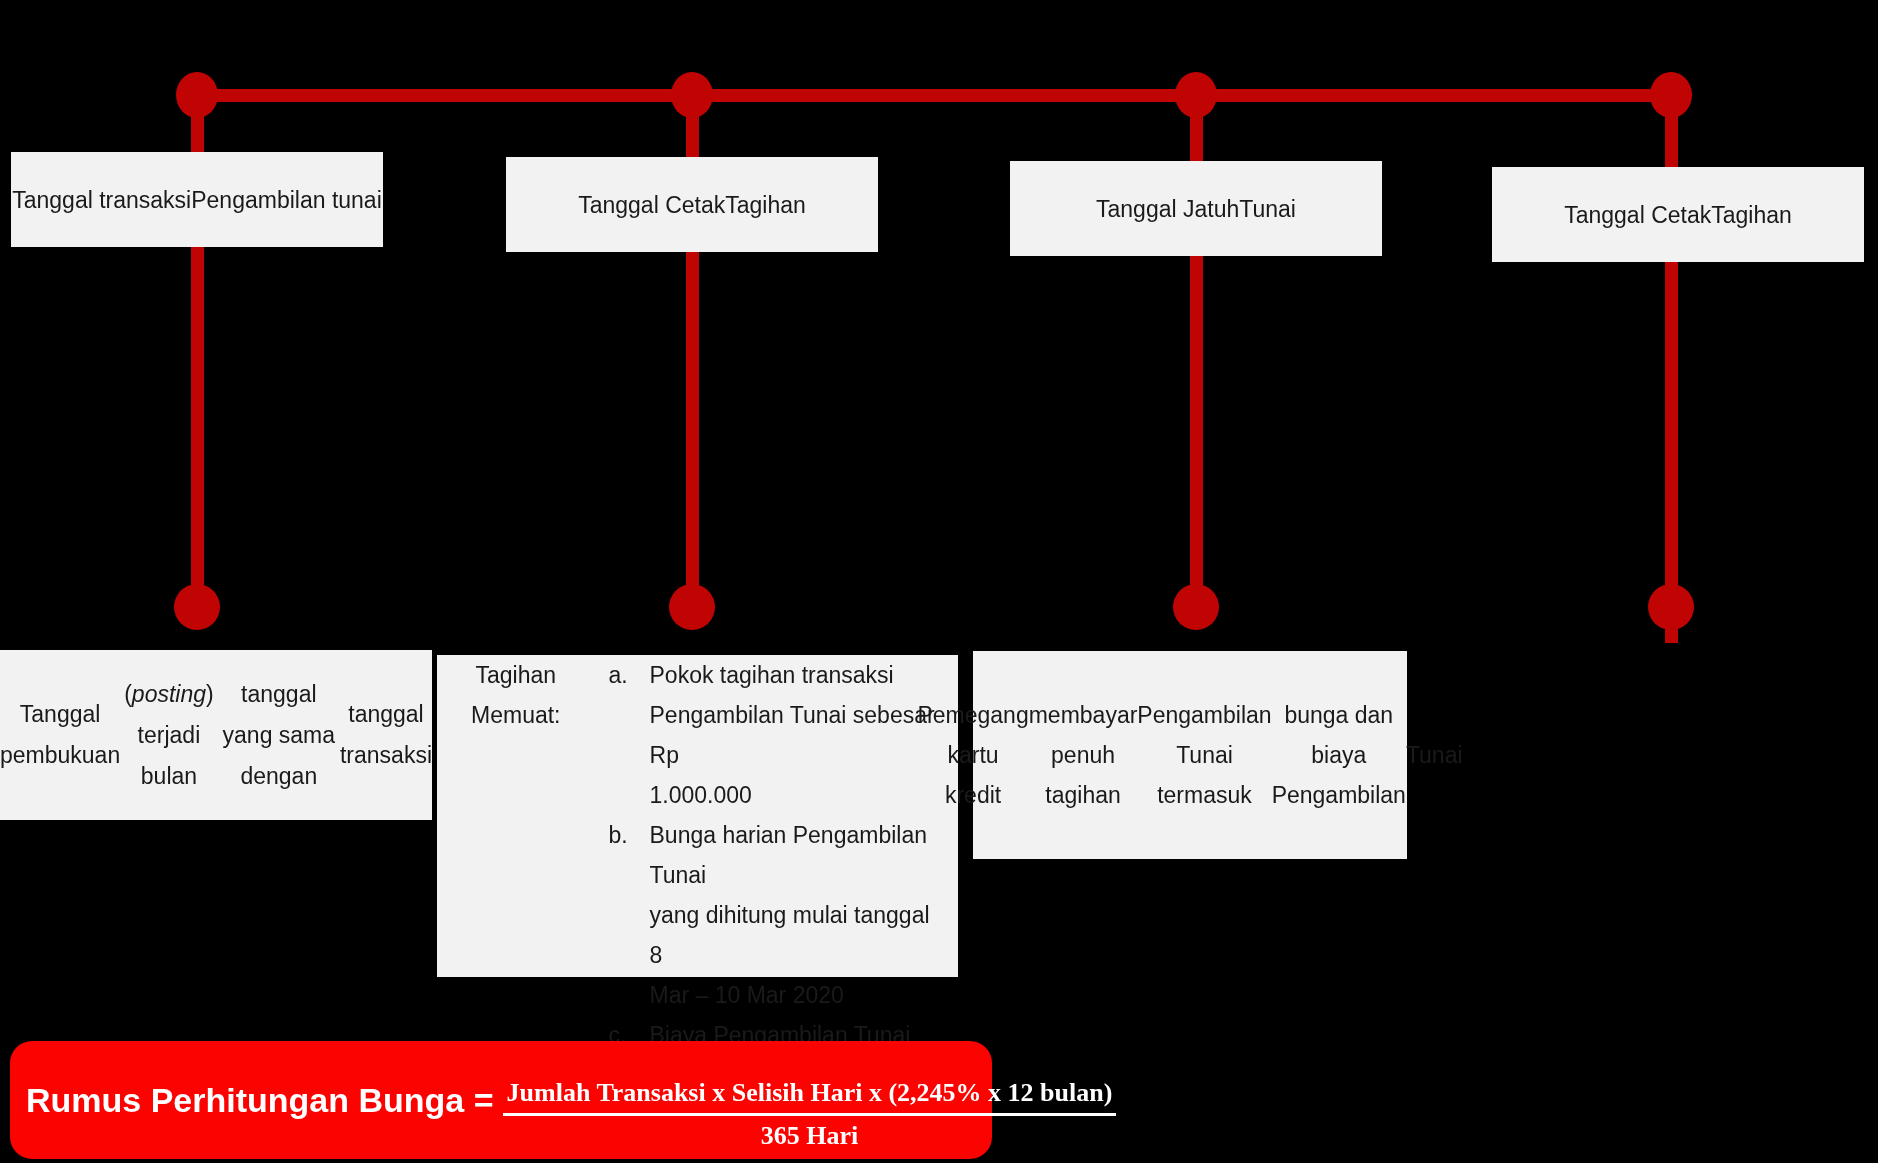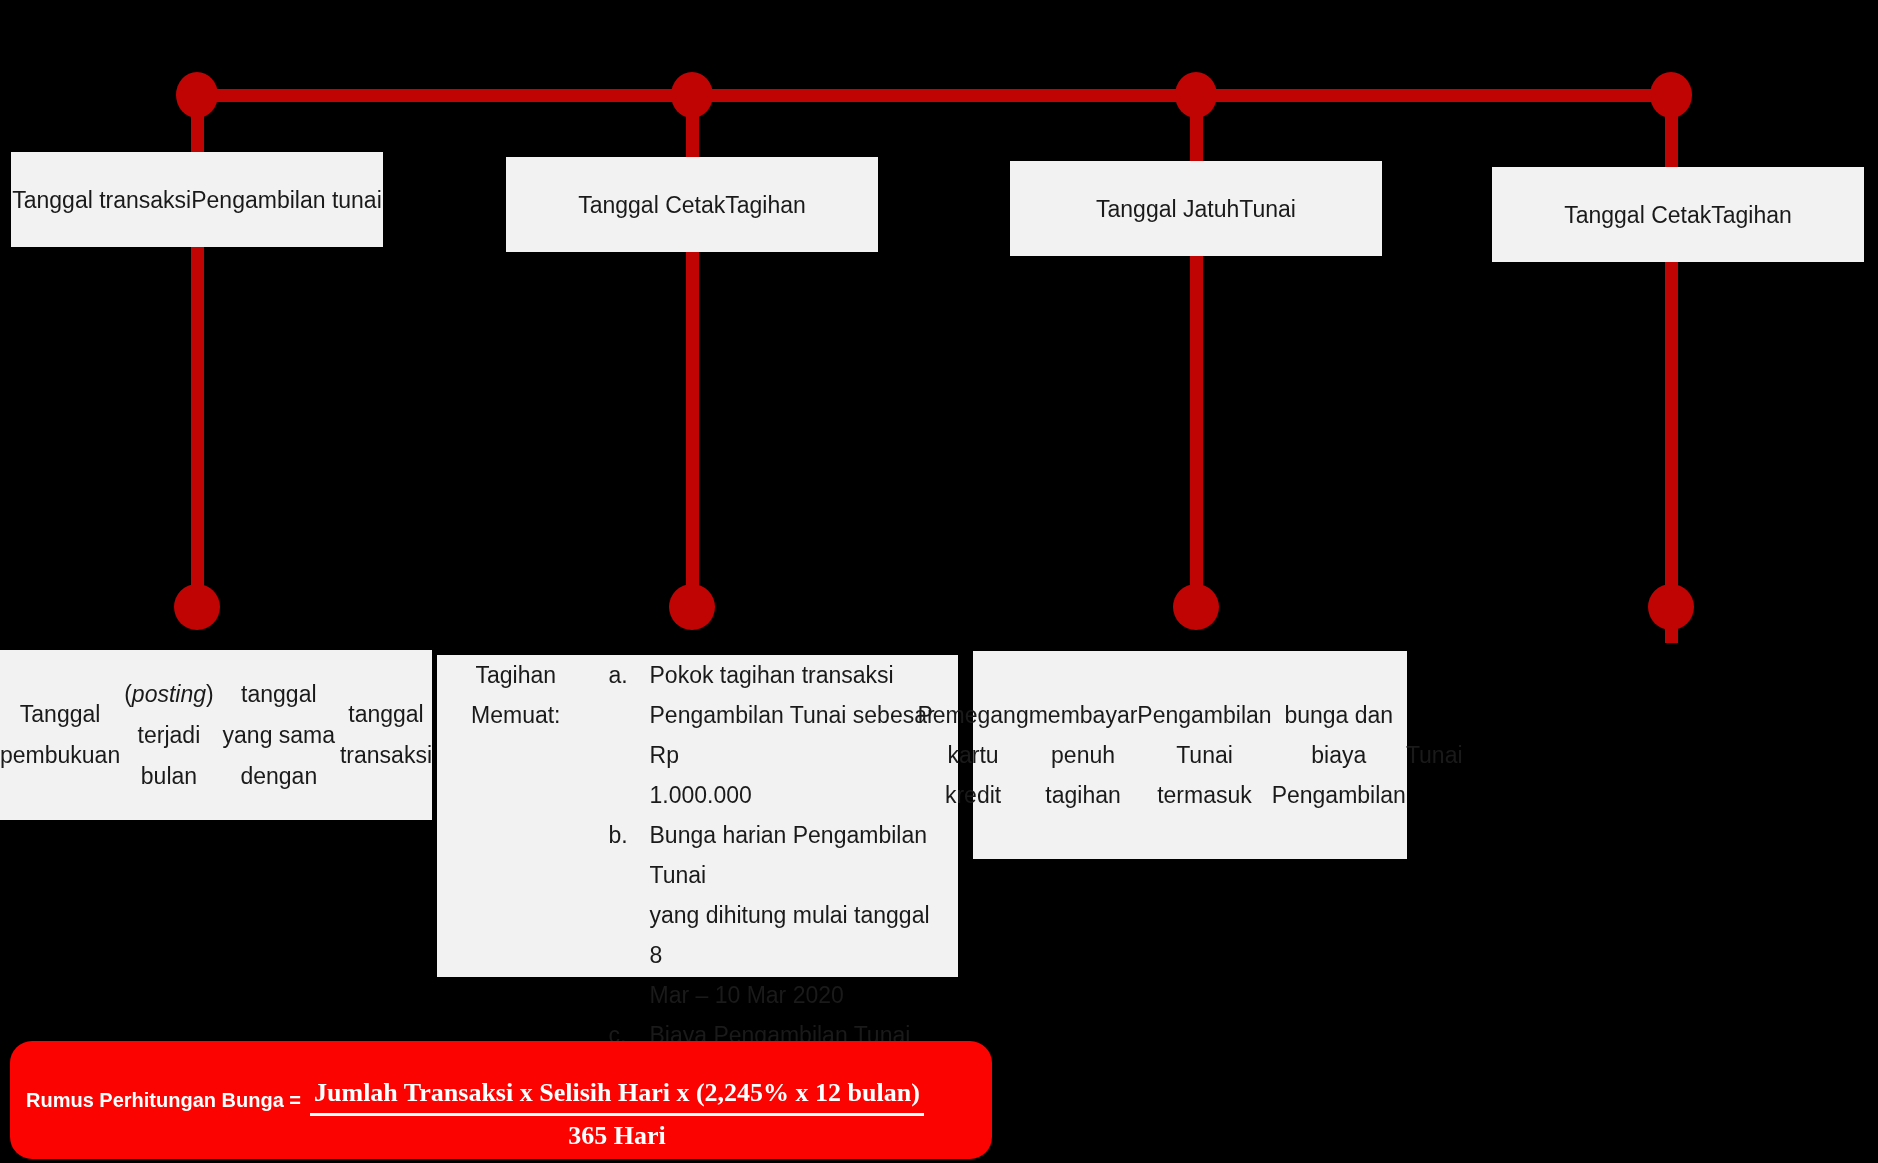--- a/index.html
+++ b/index.html
@@ -80,21 +80,21 @@
     border-radius:22px;
     display:flex;
     align-items:center;
     justify-content:flex-start;
     padding-left:16px;
     box-sizing:border-box;
     color:var(--formula-text);
   }
   .formula-label{
     font-weight:bold;
-    font-size:20px;
+    font-size:34px;
     white-space:nowrap;
   }
   .fraction{
     margin-left:9px;
     font-family:"Liberation Serif", serif;
     font-weight:bold;
     font-size:26px;
     text-align:center;
     white-space:nowrap;
     margin-top:28px;

